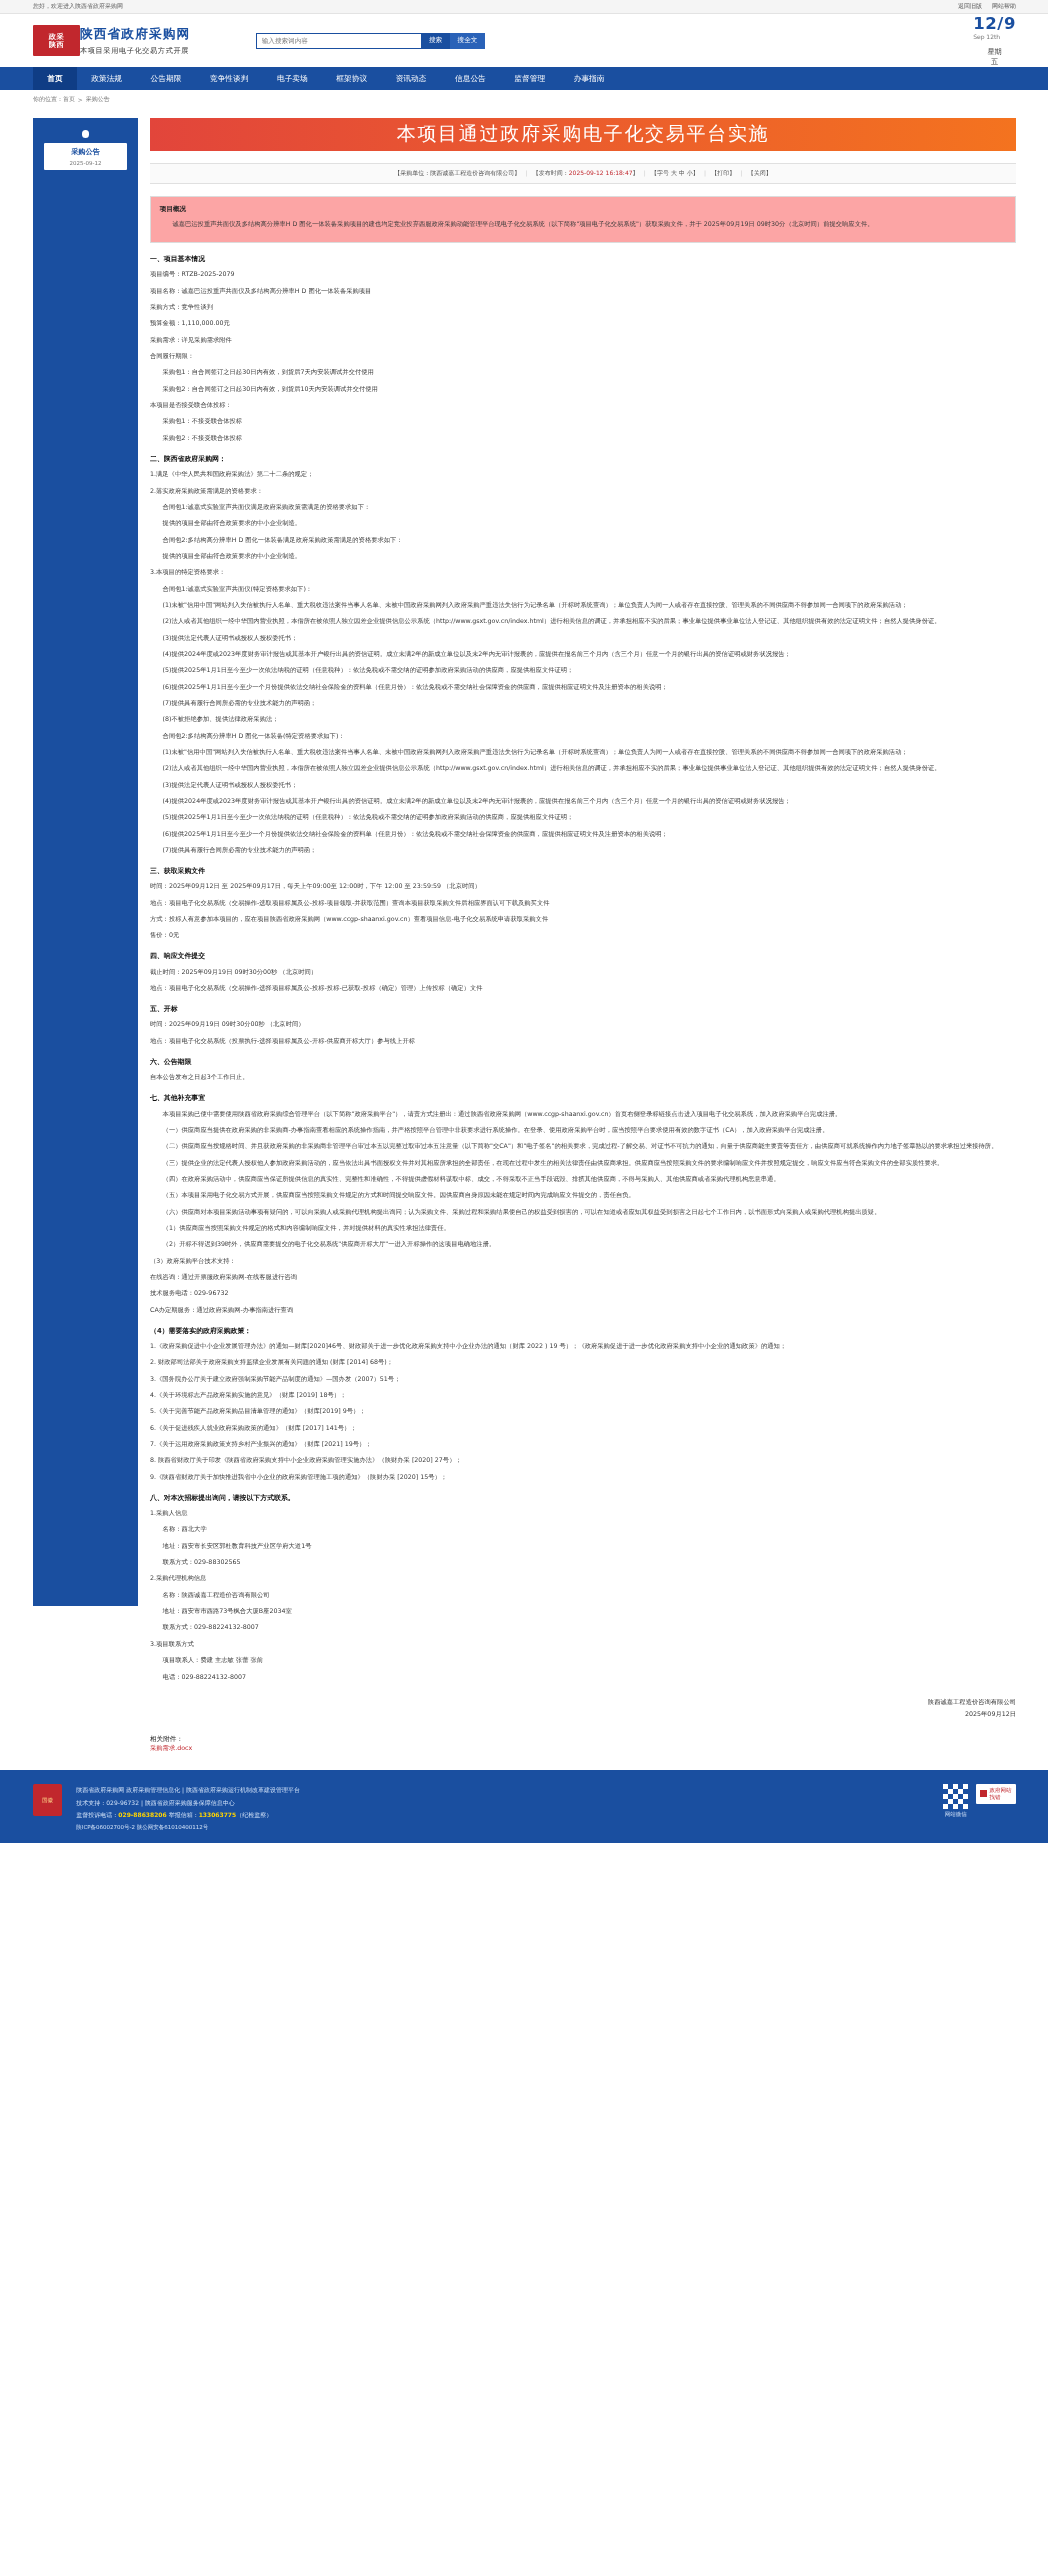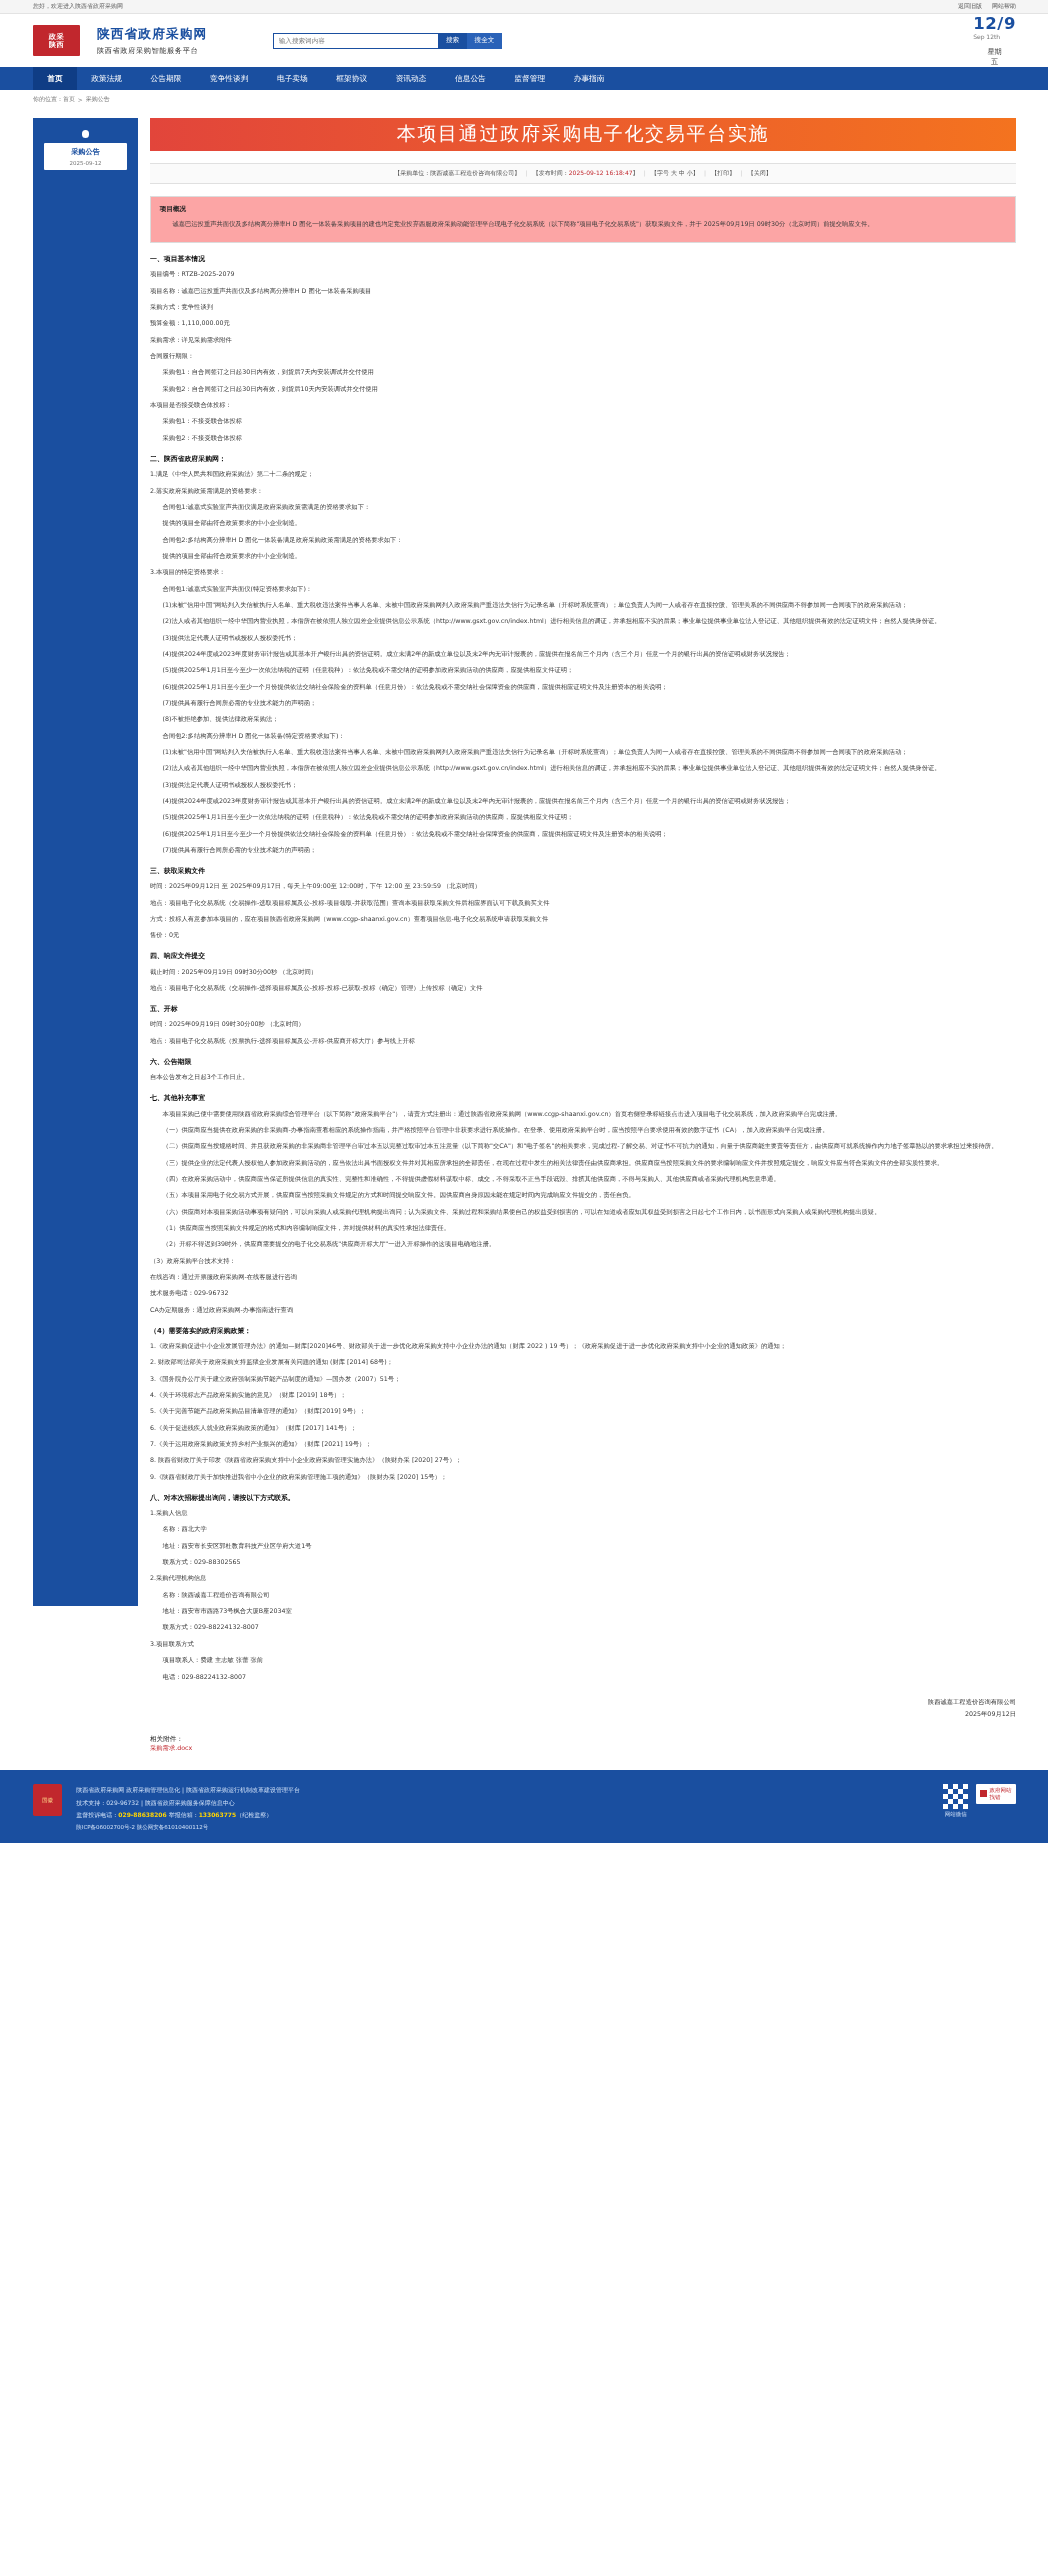--- a/index.html
+++ b/index.html
@@ -25,21 +25,21 @@
   .topbar .right { display: flex; gap: 10px; }
   .topbar .right span { color: #555; cursor: pointer; }
 
   .header {
     height: 53px;
     background: #fff;
     display: flex;
     align-items: center;
     padding: 0 33px;
   }
-  .logo-block { display: flex; align-items: center; gap: 17px; }
+  .logo-block { display: flex; align-items: center; gap: 0; }
   .logo-mark {
     width: 47px; height: 31px;
     background: #c1272d;
     color: #fff;
     display: flex; align-items: center; justify-content: center;
     font-size: 7.2px; line-height: 1.1; text-align: center;
     letter-spacing: 0.6px;
     font-weight: bold;
     border-radius: 1.1px;
   }
@@ -213,21 +213,21 @@
     <span>返回旧版</span>
     <span>网站帮助</span>
   </div>
 </div>
 
 <div class="header">
   <div class="logo-block">
     <div class="logo-mark">政采<br>陕西</div>
     <div class="logo-text">
       <div class="l1">陕西省政府采购网</div>
-      <div class="l2">陕西省政府采购智能服务平台</div>
+      <div class="l2">本项目采用电子化交易方式开展</div>
     </div>
   </div>
 
   <div class="search-area">
     <input class="search-input" placeholder="输入搜索词内容" style="">
     <button class="search-btn">搜索</button>
     <button class="search-btn alt">搜全文</button>
   </div>
 
   <div class="date-block">

